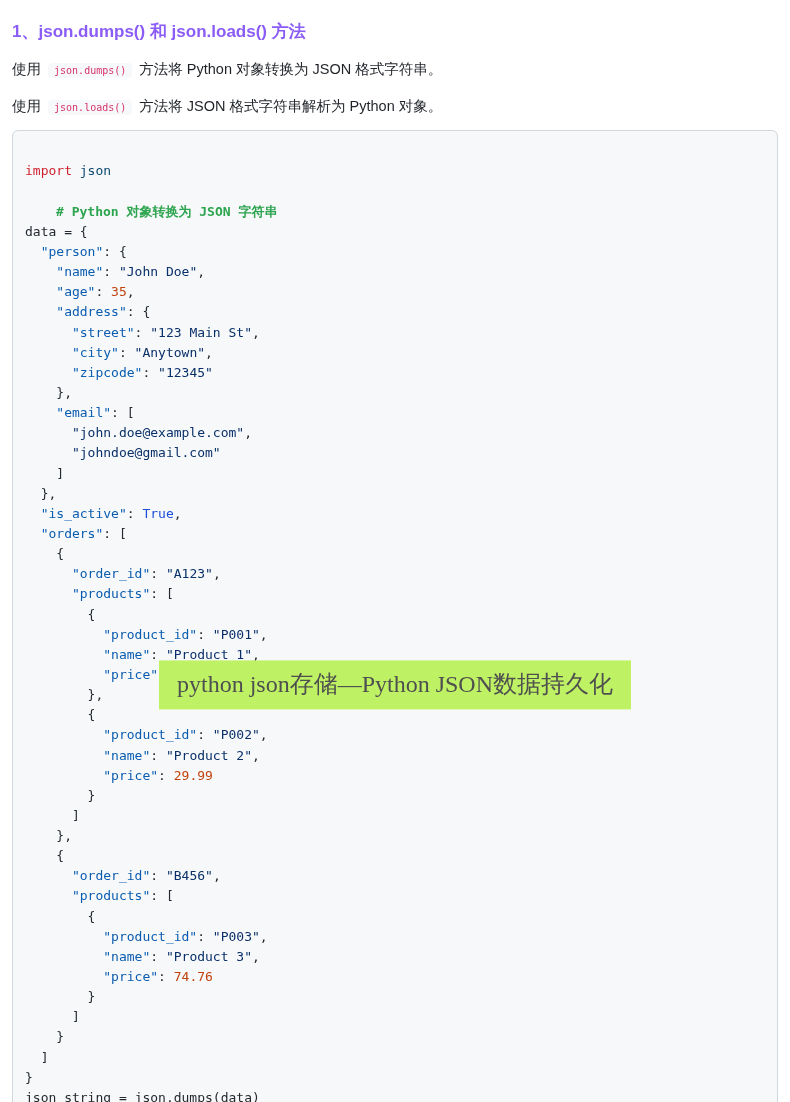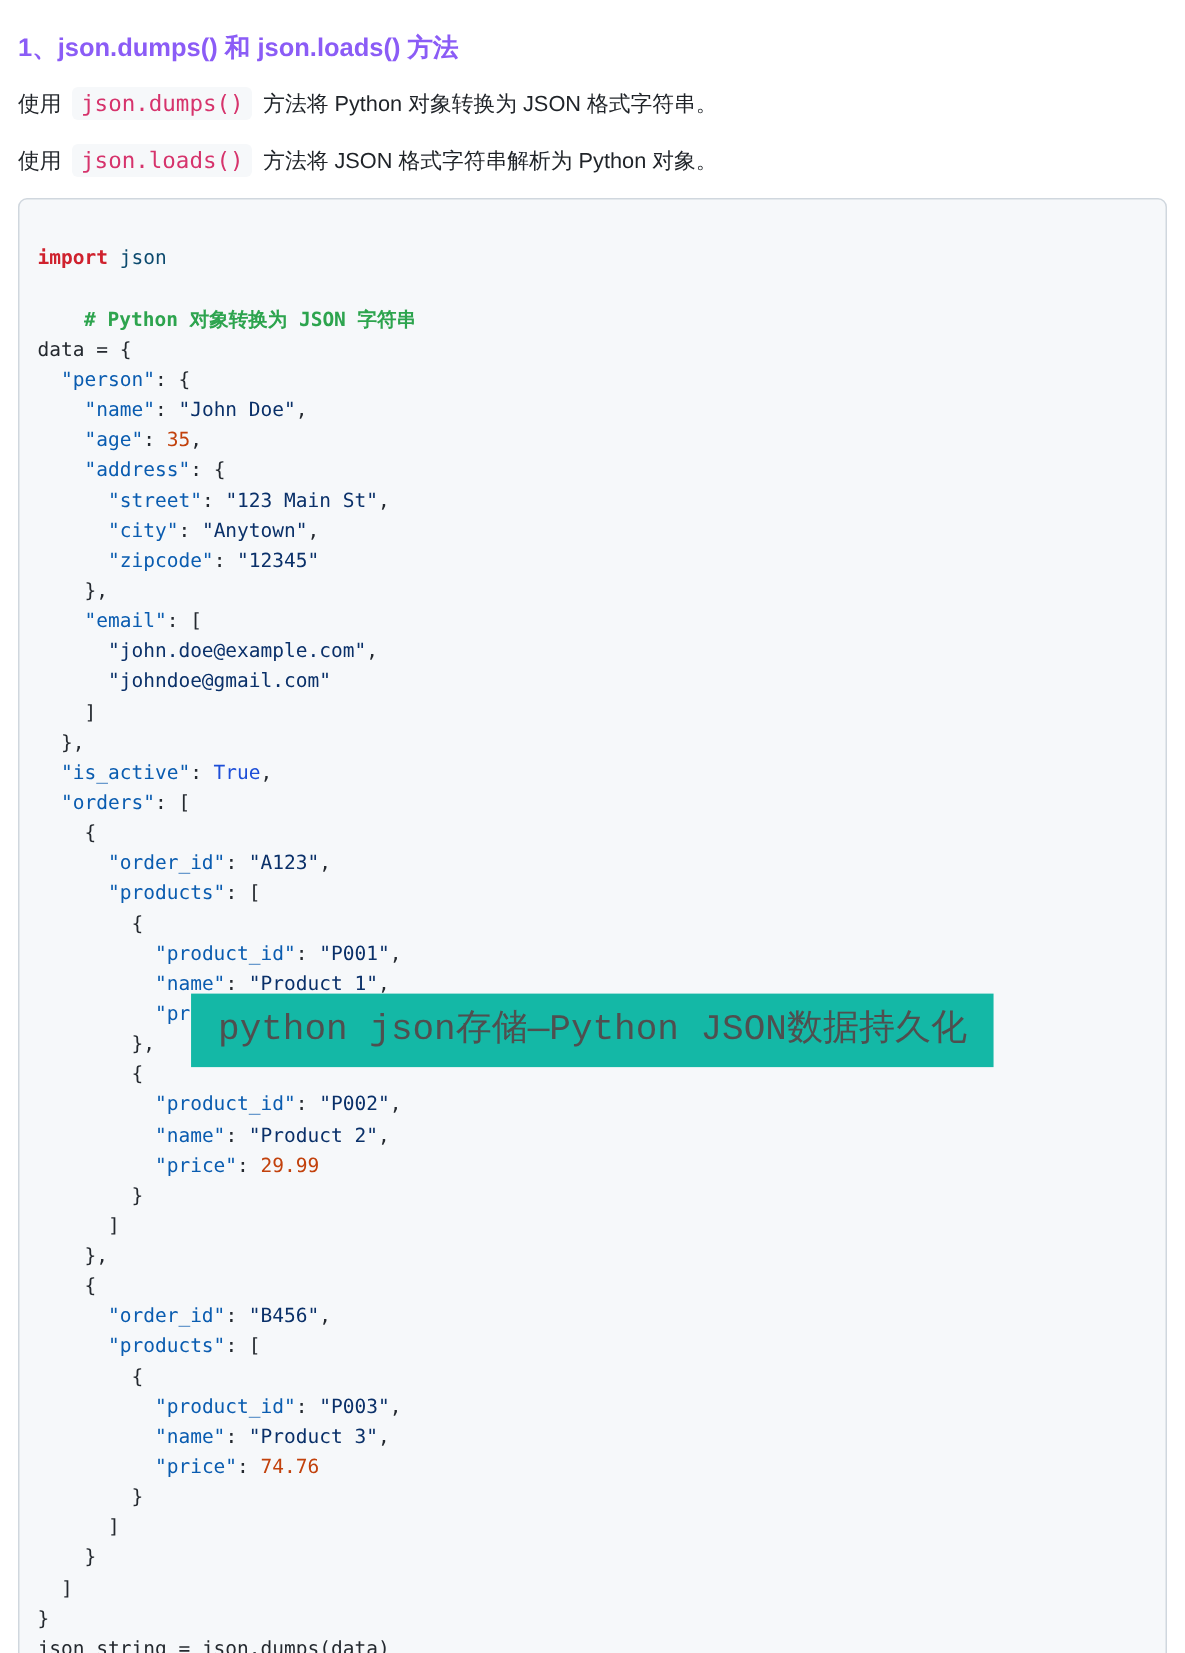--- a/index.html
+++ b/index.html
@@ -18,56 +18,56 @@
     margin: 8px 0 14px 0;
   }
   .para {
     font-size: 14.5px;
     color: #1f2328;
     margin: 8px 0 12px 0;
     line-height: 1.7;
   }
   .inline-code {
     font-family: ui-monospace, SFMono-Regular, Menlo, Consolas, monospace;
-    font-size: 15px;
+    font-size: 10px;
     color: #d6336c;
     background: #f6f8fa;
     padding: 2px 6px;
     border-radius: 4px;
     margin: 0 3px;
   }
   .code-block {
     background: #f6f8fa;
     border: 1px solid #d0d7de;
     border-radius: 6px;
     padding: 10px 12px;
     font-family: ui-monospace, SFMono-Regular, Menlo, Consolas, monospace;
     font-size: 13px;
     line-height: 1.55;
     white-space: pre;
     overflow-x: auto;
     color: #24292f;
     position: relative;
     margin-bottom: 18px;
   }
-  .kw { color: #cf222e; font-weight: 700; }  
+  .kw { color: #cf222e; font-weight: 400; }  
   .mod { color: #0c4a6e; }
   .cmt { color: #2da44e; font-weight: 600; margin-left: 31px; } 
   .str { color: #0a3069; }                    
   .key { color: #0a5cb0; }                    
   .num { color: #c2410c; }                    
   .boo { color: #1d4ed8; }
   .watermark {
     position: absolute;
     left: 50%;
     top: 50%;
     transform: translate(-50%, -50%);
-    background: #14b8a6;
+    background: #bef264;
     color: #4f4f4f;
-    font-family: Liberation Mono, monospace;
+    font-family: Liberation Serif, serif;
     font-size: 24px;
     padding: 6px 18px;
     white-space: nowrap;
     font-weight: 400;
   }
 </style>
 </head>
 <body>
 
 <div class="heading">1、json.dumps() 和 json.loads() 方法</div>

